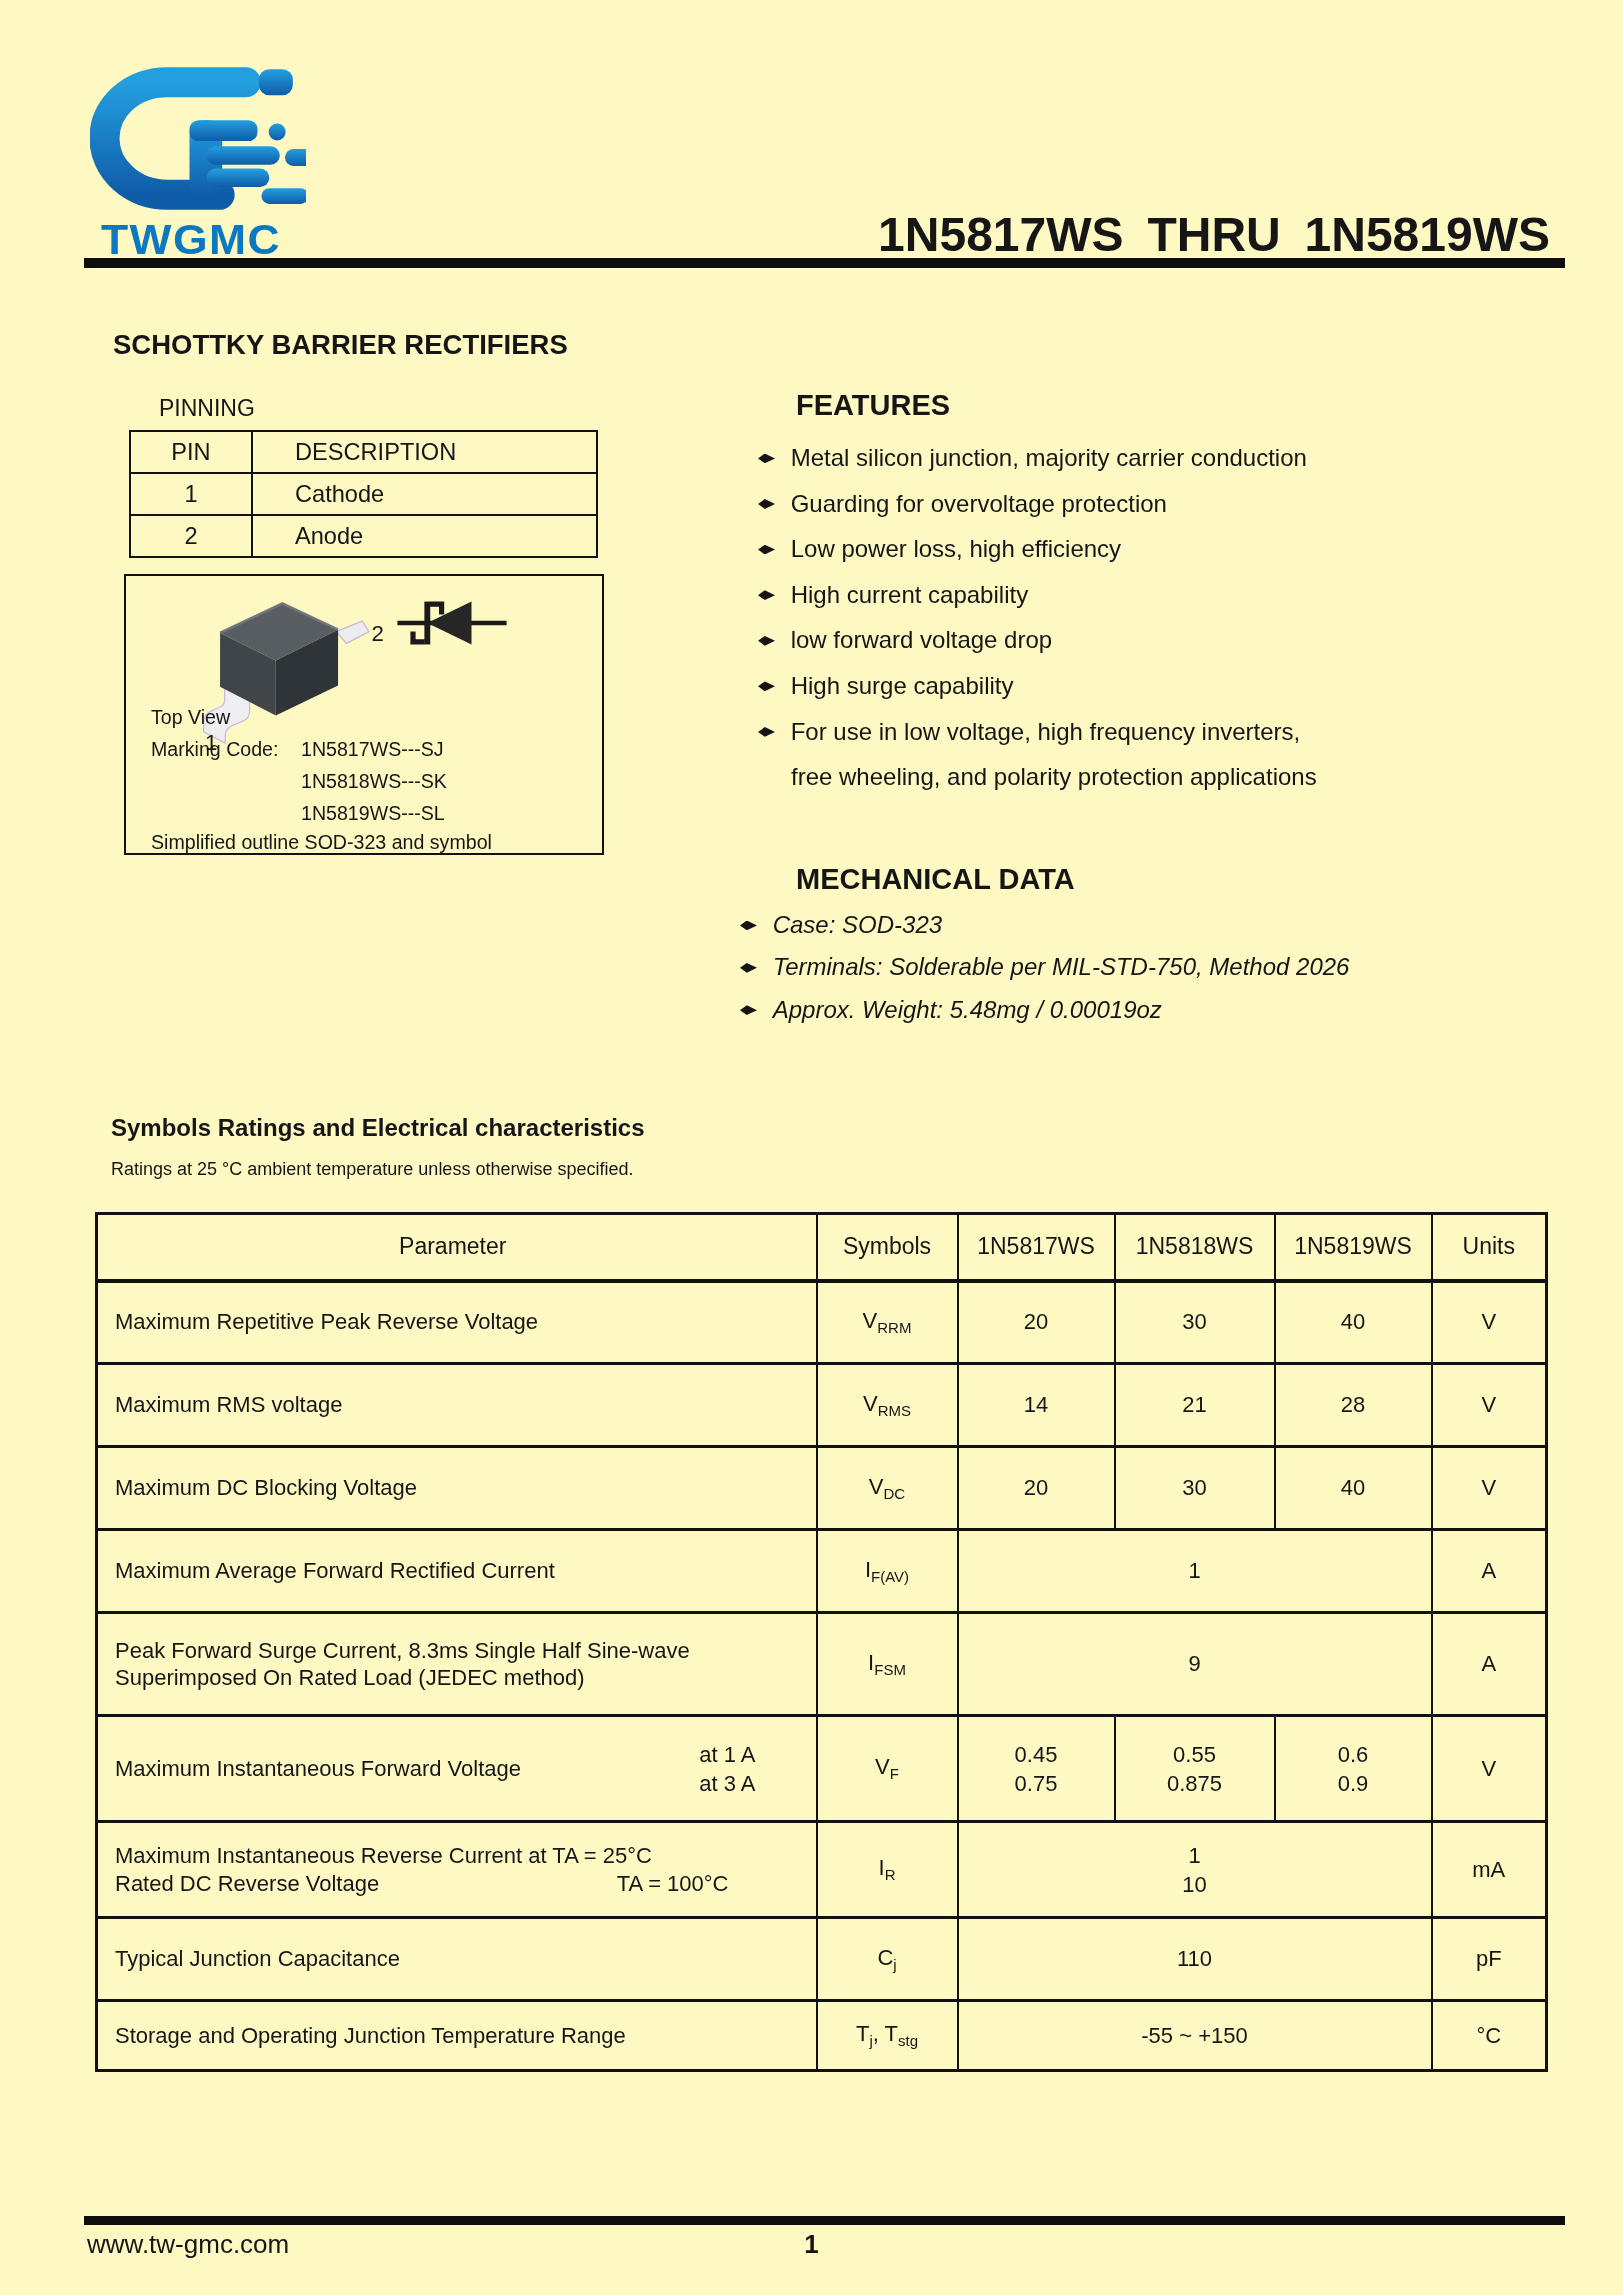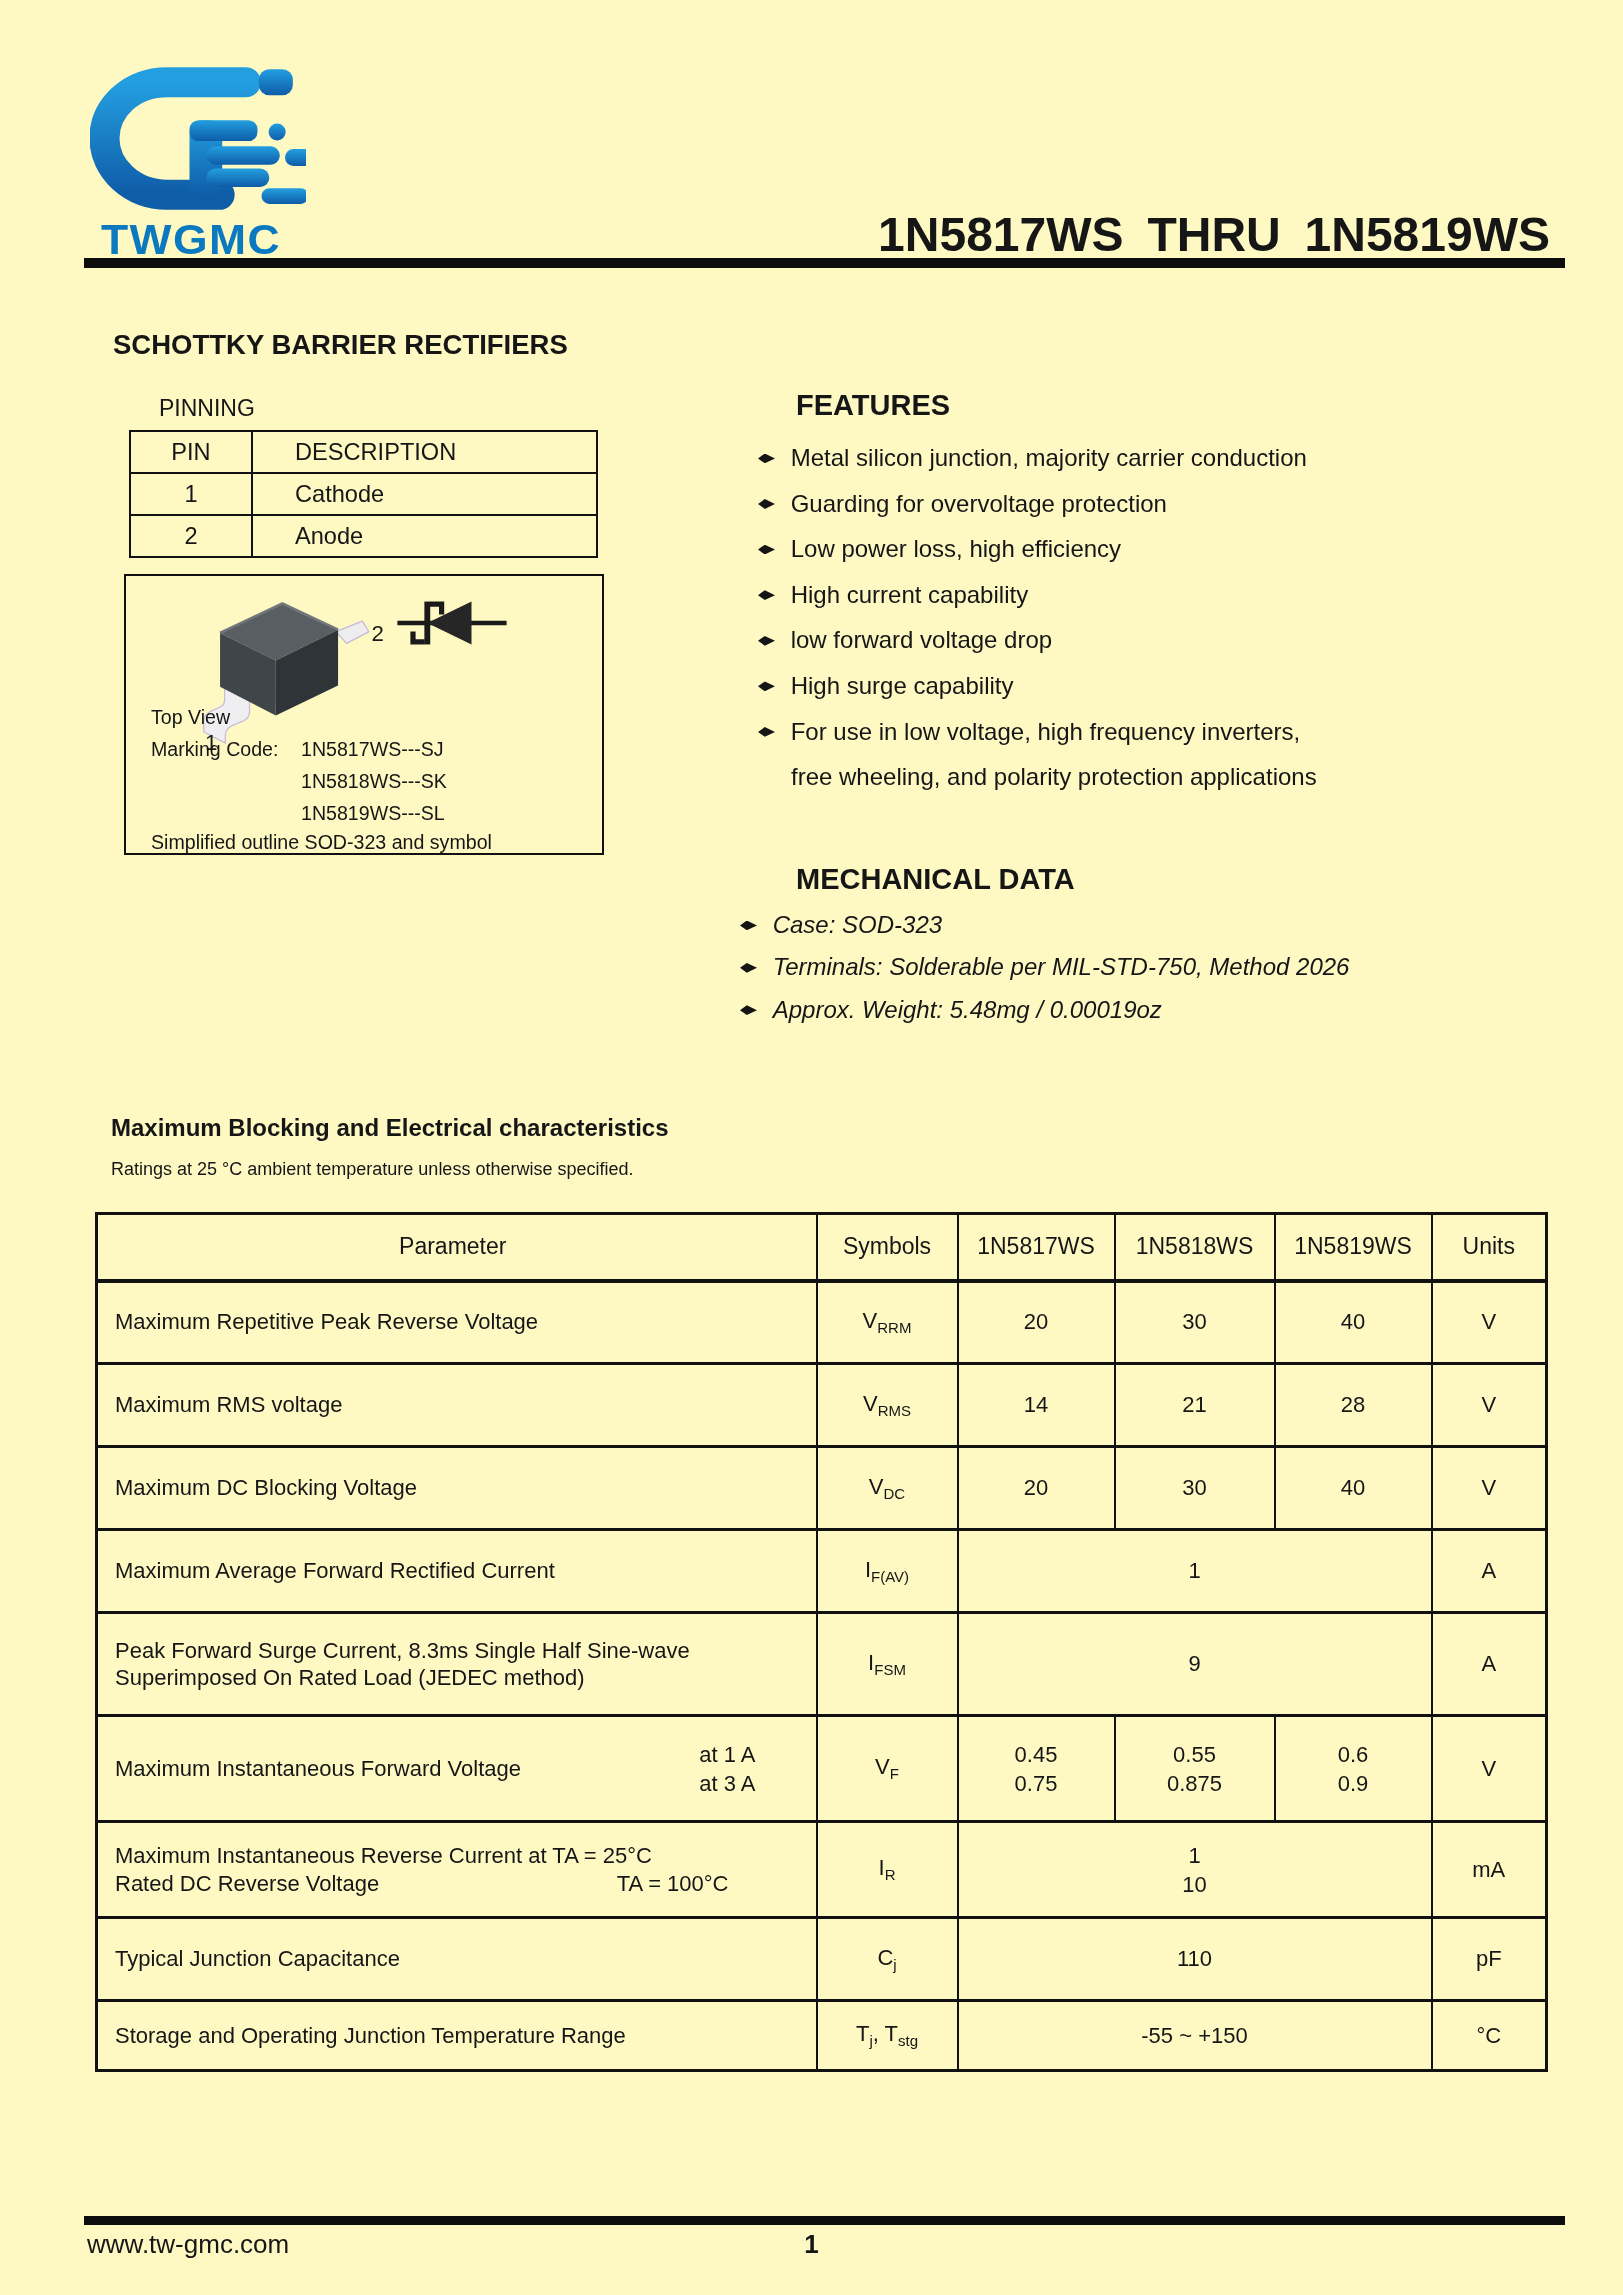--- a/index.html
+++ b/index.html
@@ -193,21 +193,21 @@
     <div class="item">
         <span class="bullet"></span>
         <span>Terminals: Solderable per MIL-STD-750, Method 2026</span>
       </div>
     <div class="item">
         <span class="bullet"></span>
         <span>Approx. Weight: 5.48mg / 0.00019oz</span>
       </div>
   </div>
 
-  <div class="abs ratings-h">Maximum Blocking and Electrical characteristics</div>
+  <div class="abs ratings-h">Symbols Ratings and Electrical characteristics</div>
   <div class="abs ratings-sub">Ratings at 25 °C ambient temperature unless otherwise specified.</div>
 
   <table class="abs ratings-table">
     <colgroup>
       <col style="width:720px">
         <col style="width:141px">
         <col style="width:157px">
       <col style="width:160px">
         <col style="width:157px">
         <col style="width:115px">

